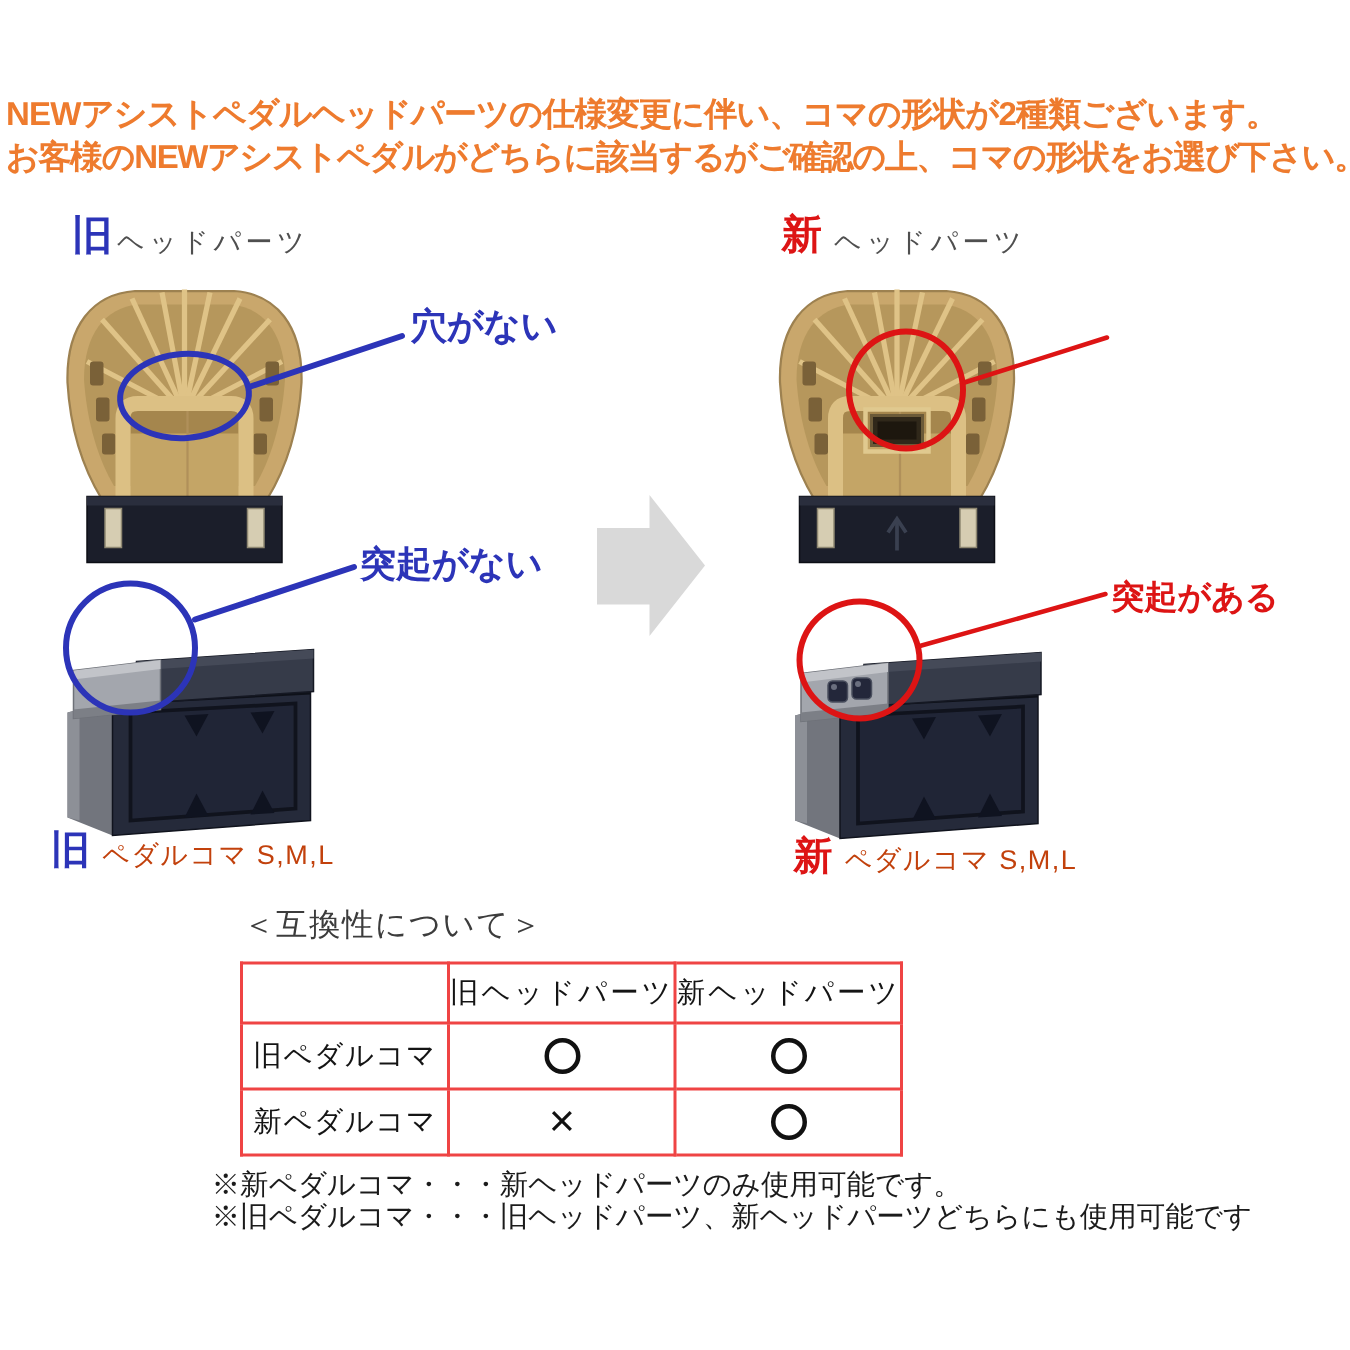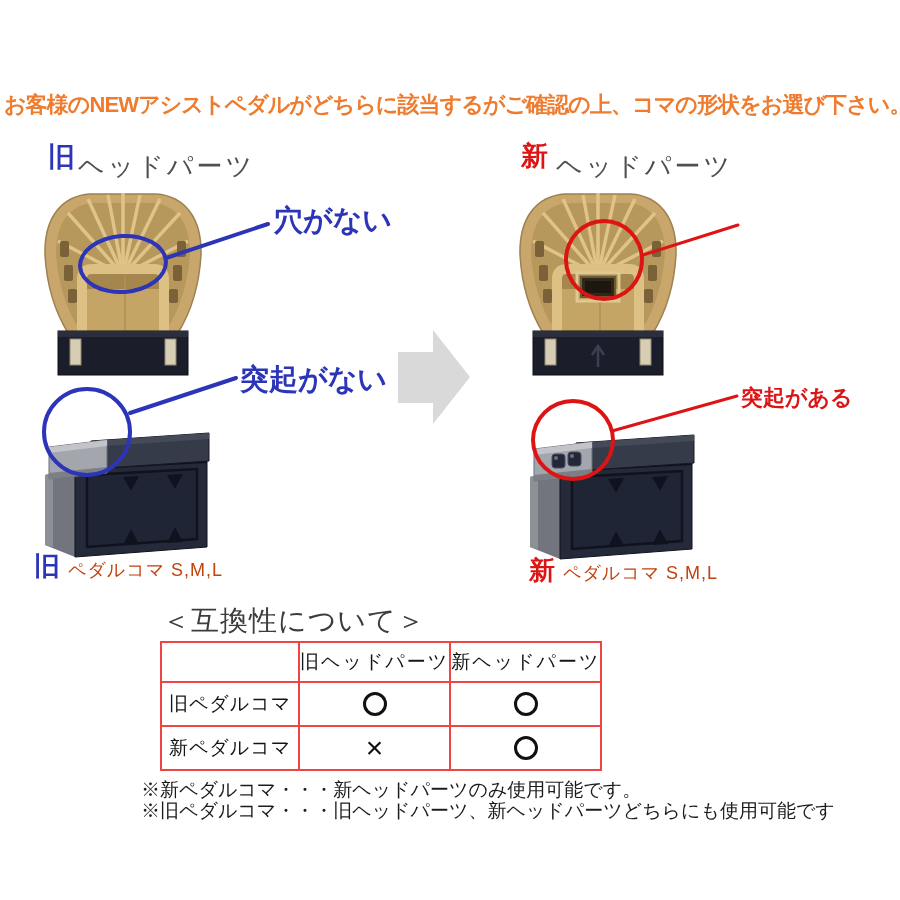--- a/index.html
+++ b/index.html
@@ -10,47 +10,48 @@
   html,body{background:#fff;}
   #canvas{
     position:relative;width:900px;height:900px;background:#fff;
     font-family:"Liberation Sans",sans-serif;overflow:hidden;
   }
   .abs{position:absolute;white-space:nowrap;}
   .hdr{font-weight:bold;color:var(--orange);font-size:22px;letter-spacing:-0.5px;}
   .badge{font-weight:bold;font-size:27px;line-height:1;}
   .badge.blue{color:var(--blue);}
   .badge.red{color:var(--red);}
-  .part-label{font-family:Liberation Serif, serif;color:var(--label-gray);font-size:26px;letter-spacing:3px;}
+  .part-label{font-family:Liberation Serif, serif;color:var(--label-gray);font-size:18px;letter-spacing:3px;}
   .koma-label{font-family:Liberation Sans, sans-serif;color:#c2410c;font-size:18px;letter-spacing:1px;}
   .ann{font-weight:bold;line-height:1;}
-  .ann.blue{color:var(--blue);font-size:29px;}
+  .ann.blue{color:var(--blue);font-size:24px;}
   .ann.red{color:var(--red);font-size:22px;}
   .ring{border-radius:50%;background:transparent;}
   .ring.blue{border:4px solid var(--blue);}
   .ring.red{border:4px solid var(--red);}
-  .compat-heading{font-family:"Liberation Serif",serif;font-size:28px;color:#3c3c3c;letter-spacing:1px;}
+  .compat-heading{font-family:"Liberation Serif",serif;font-size:21px;color:#3c3c3c;letter-spacing:1px;}
   table.compat{border-collapse:collapse;background:#fff;}
   table.compat td,table.compat th{
     border:2px solid #ef4444;font-weight:normal;text-align:center;vertical-align:middle;
     font-family:"Liberation Serif",serif;color:#141414;
   }
   table.compat .col-head{width:150px;height:40px;font-size:19px;letter-spacing:2px;}
   table.compat .corner{width:138px;}
   table.compat .row-label{font-size:19px;letter-spacing:1px;height:44px;margin-top:48px;}
   .mark-ring{display:inline-block;width:24px;height:24px;border:3.5px solid #111;border-radius:50%;vertical-align:middle;}
   .mark-cross{font-family:"Liberation Sans",sans-serif;font-size:30px;line-height:1;color:#111;display:inline-block;vertical-align:middle;}
   .note{font-size:19px;color:var(--ink);}
   svg{display:block;}
 </style>
 </head>
 <body>
 
 <div id="canvas">
 
+  <div class="abs hdr" style="left:4px;top:61px;">NEWアシストペダルヘッドパーツの仕様変更に伴い、コマの形状が2種類ございます。</div>
   <div class="abs hdr" style="left:4px;top:90px;letter-spacing:-0.9px;">お客様のNEWアシストペダルがどちらに該当するがご確認の上、コマの形状をお選び下さい。</div>
 
   <span class="abs badge blue" style="left:48px;top:144px;">旧</span>
   <span class="abs part-label" style="left:78px;top:149px;">ヘッドパーツ</span>
   <span class="abs badge red" style="left:521px;top:143px;">新</span>
   <span class="abs part-label" style="left:556px;top:149px;">ヘッドパーツ</span>
 
   <svg class="abs" style="left:30px;top:183px;" width="186" height="196" viewBox="0 0 186 196">
     <g>
       <path d="M15,72 C14,34 32,13 60,11 L126,11 C154,13 172,34 171,72 C169,106 159,132 148,150 L148,180 L38,180 L38,150 C27,132 17,106 15,72 Z" fill="#c9a76c" stroke="#9d8150" stroke-width="1.5"></path>

